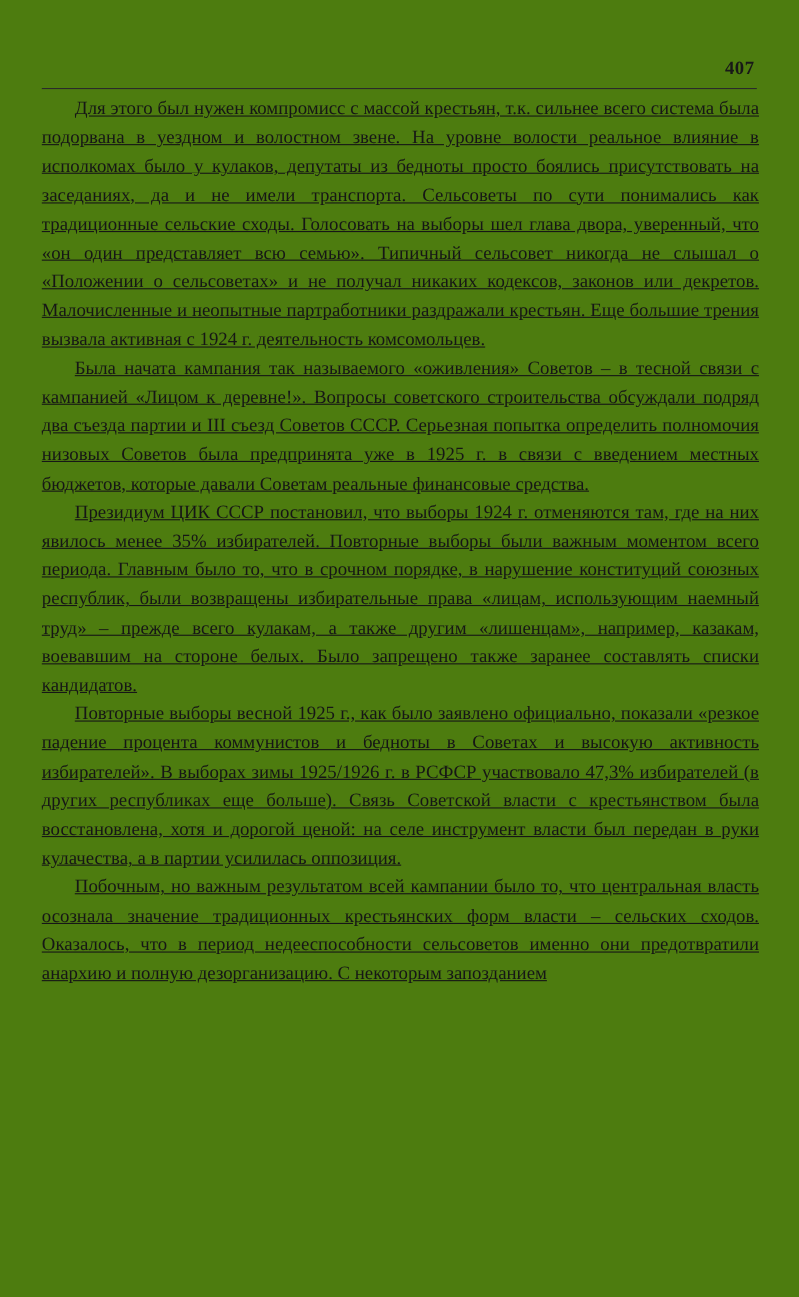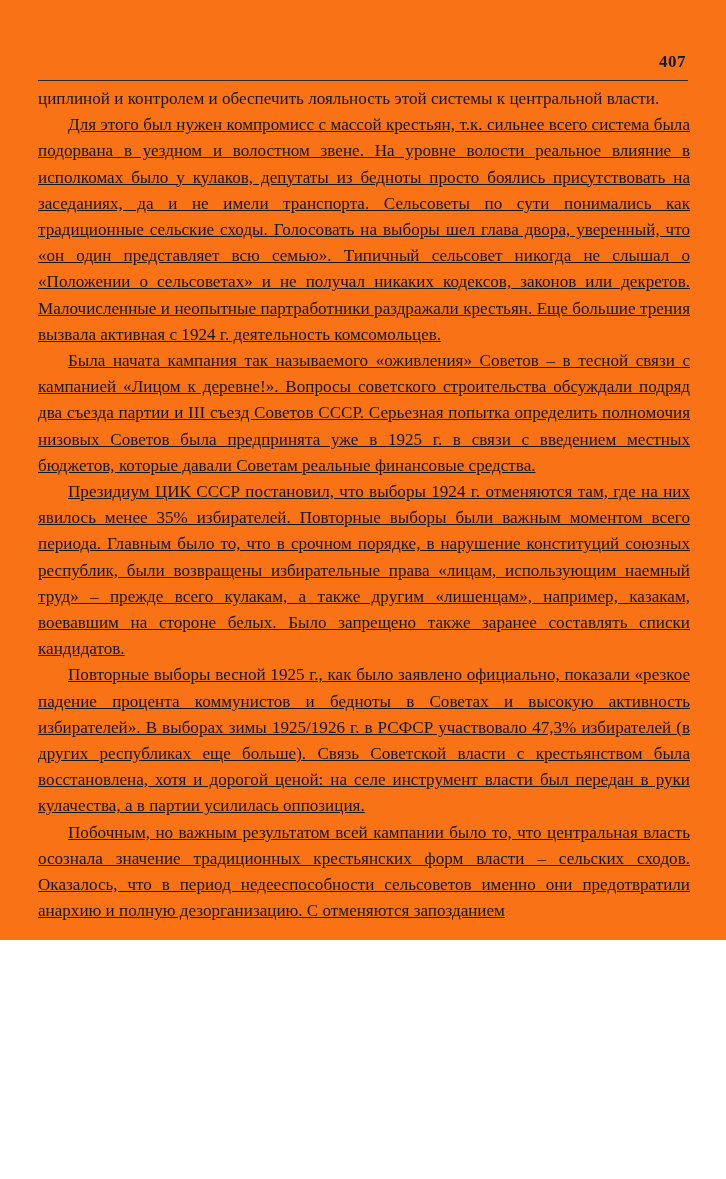--- a/index.html
+++ b/index.html
@@ -13,22 +13,22 @@
     font-family: "Liberation Serif", "DejaVu Serif", serif;
     color: #181818;
     position: relative;
     overflow: hidden;
   }
   .page {
     position: absolute;
     left: 0;
     top: 0;
     width: 726px;
-    height: 940px;
-    background: #f97316;
+    height: 1179px;
+    background: #4d7c0f;
   }
   .page-number {
     position: absolute;
     right: 40px;
     top: 52px;
     font-size: 17px;
     font-weight: bold;
     letter-spacing: 0.5px;
     font-family: "Liberation Serif", "DejaVu Serif", serif;
   }
@@ -66,21 +66,20 @@
 </head>
 <body>
 
 <div class="page">
 
   <div class="page-number">407</div>
 
   <div class="rule"></div>
 
   <div class="body-text">
-    <p class="noindent">циплиной и контролем и обеспечить лояльность этой системы к центральной власти.</p>
     <p class="indent">Для этого был нужен компромисс с массой крестьян, т.к. сильнее всего система была подорвана в уездном и волостном звене. На уровне волости реальное влияние в исполкомах было у кулаков, депутаты из бедноты просто боялись присутствовать на заседаниях, да и не имели транспорта. Сельсоветы по сути понимались как традиционные сельские сходы. Голосовать на выборы шел глава двора, уверенный, что «он один представляет всю семью». Типичный сельсовет никогда не слышал о «Положении о сельсоветах» и не получал никаких кодексов, законов или декретов. Малочисленные и неопытные партработники раздражали крестьян. Еще большие трения вызвала активная с 1924 г. деятельность комсомольцев.</p>
     <p class="indent">Была начата кампания так называемого «оживления» Советов – в тесной связи с кампанией «Лицом к деревне!». Вопросы советского строительства обсуждали подряд два съезда партии и III съезд Советов СССР. Серьезная попытка определить полномочия низовых Советов была предпринята уже в 1925 г. в связи с введением местных бюджетов, которые давали Советам реальные финансовые средства.</p>
     <p class="indent">Президиум ЦИК СССР постановил, что выборы 1924 г. отменяются там, где на них явилось менее 35% избирателей. Повторные выборы были важным моментом всего периода. Главным было то, что в срочном порядке, в нарушение конституций союзных республик, были возвращены избирательные права «лицам, использующим наемный труд» – прежде всего кулакам, а также другим «лишенцам», например, казакам, воевавшим на стороне белых. Было запрещено также заранее составлять списки кандидатов.</p>
     <p class="indent">Повторные выборы весной 1925 г., как было заявлено официально, показали «резкое падение процента коммунистов и бедноты в Советах и высокую активность избирателей». В выборах зимы 1925/1926 г. в РСФСР участвовало 47,3% избирателей (в других республиках еще больше). Связь Советской власти с крестьянством была восстановлена, хотя и дорогой ценой: на селе инструмент власти был передан в руки кулачества, а в партии усилилась оппозиция.</p>
-    <p class="indent">Побочным, но важным результатом всей кампании было то, что центральная власть осознала значение традиционных крестьянских форм власти – сельских сходов. Оказалось, что в период недееспособности сельсоветов именно они предотвратили анархию и полную дезорганизацию. С отменяются запозданием</p>
+    <p class="indent">Побочным, но важным результатом всей кампании было то, что центральная власть осознала значение традиционных крестьянских форм власти – сельских сходов. Оказалось, что в период недееспособности сельсоветов именно они предотвратили анархию и полную дезорганизацию. С некоторым запозданием</p>
   </div>
 
 </div>
 
 </body></html>

